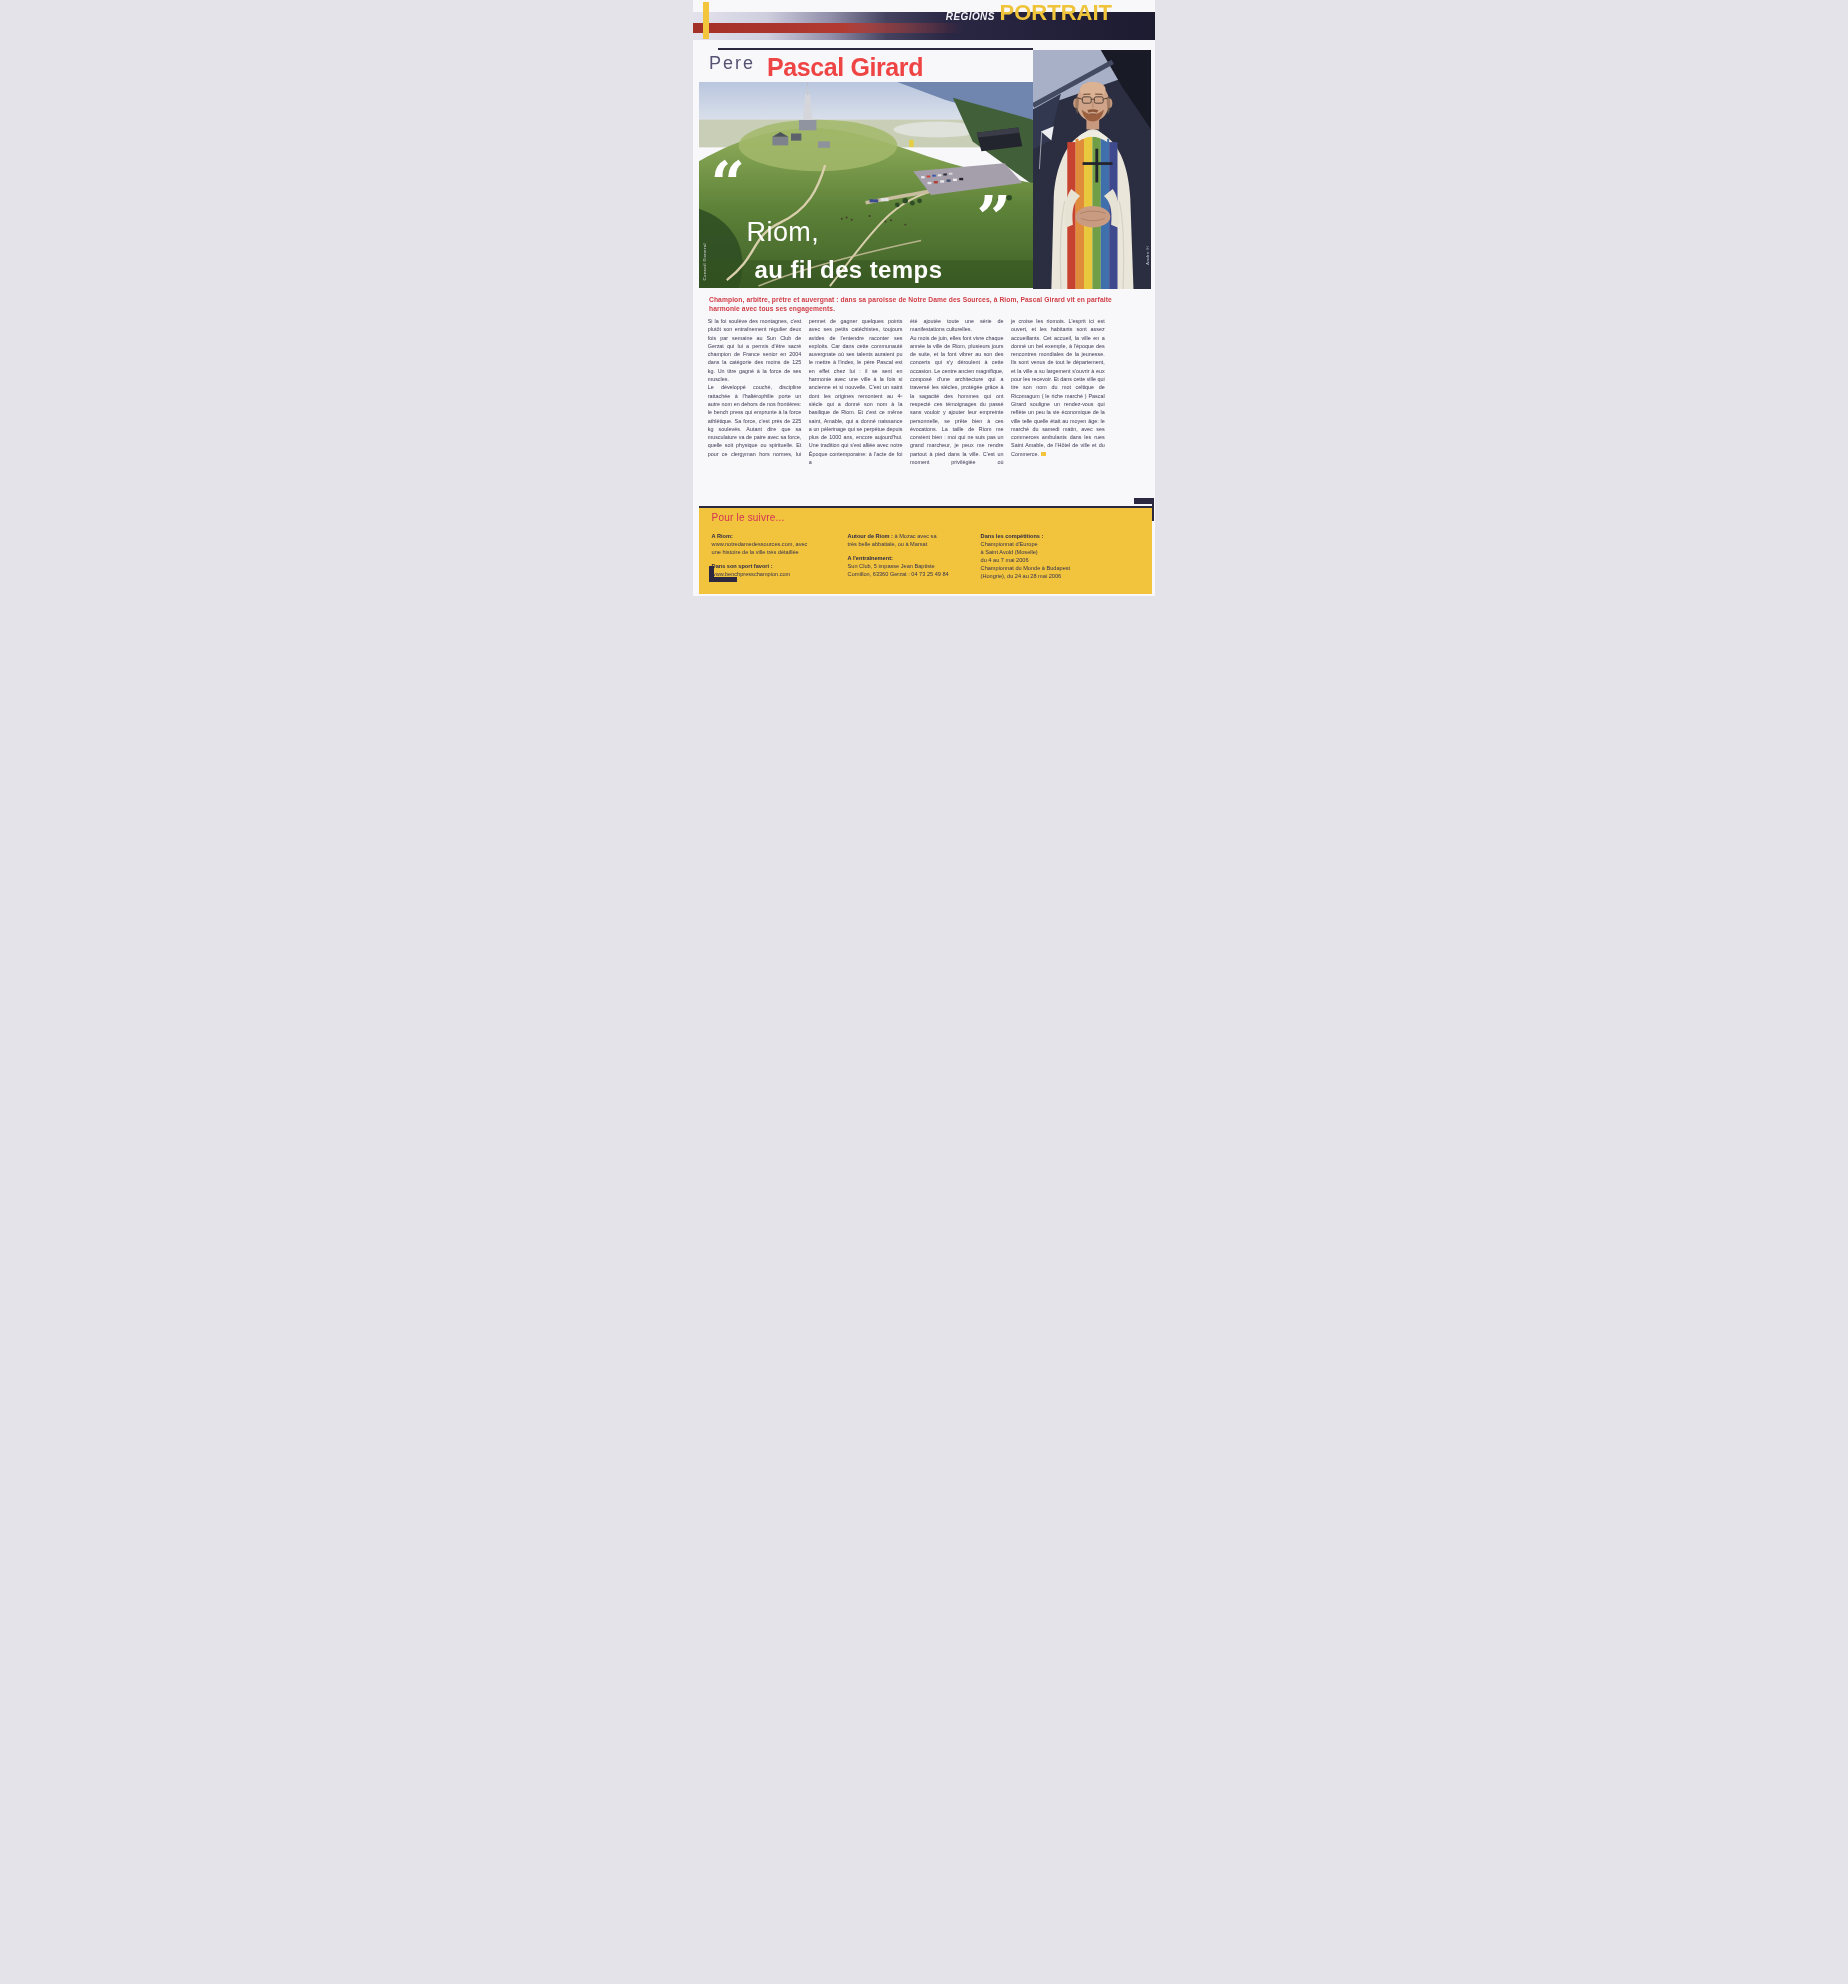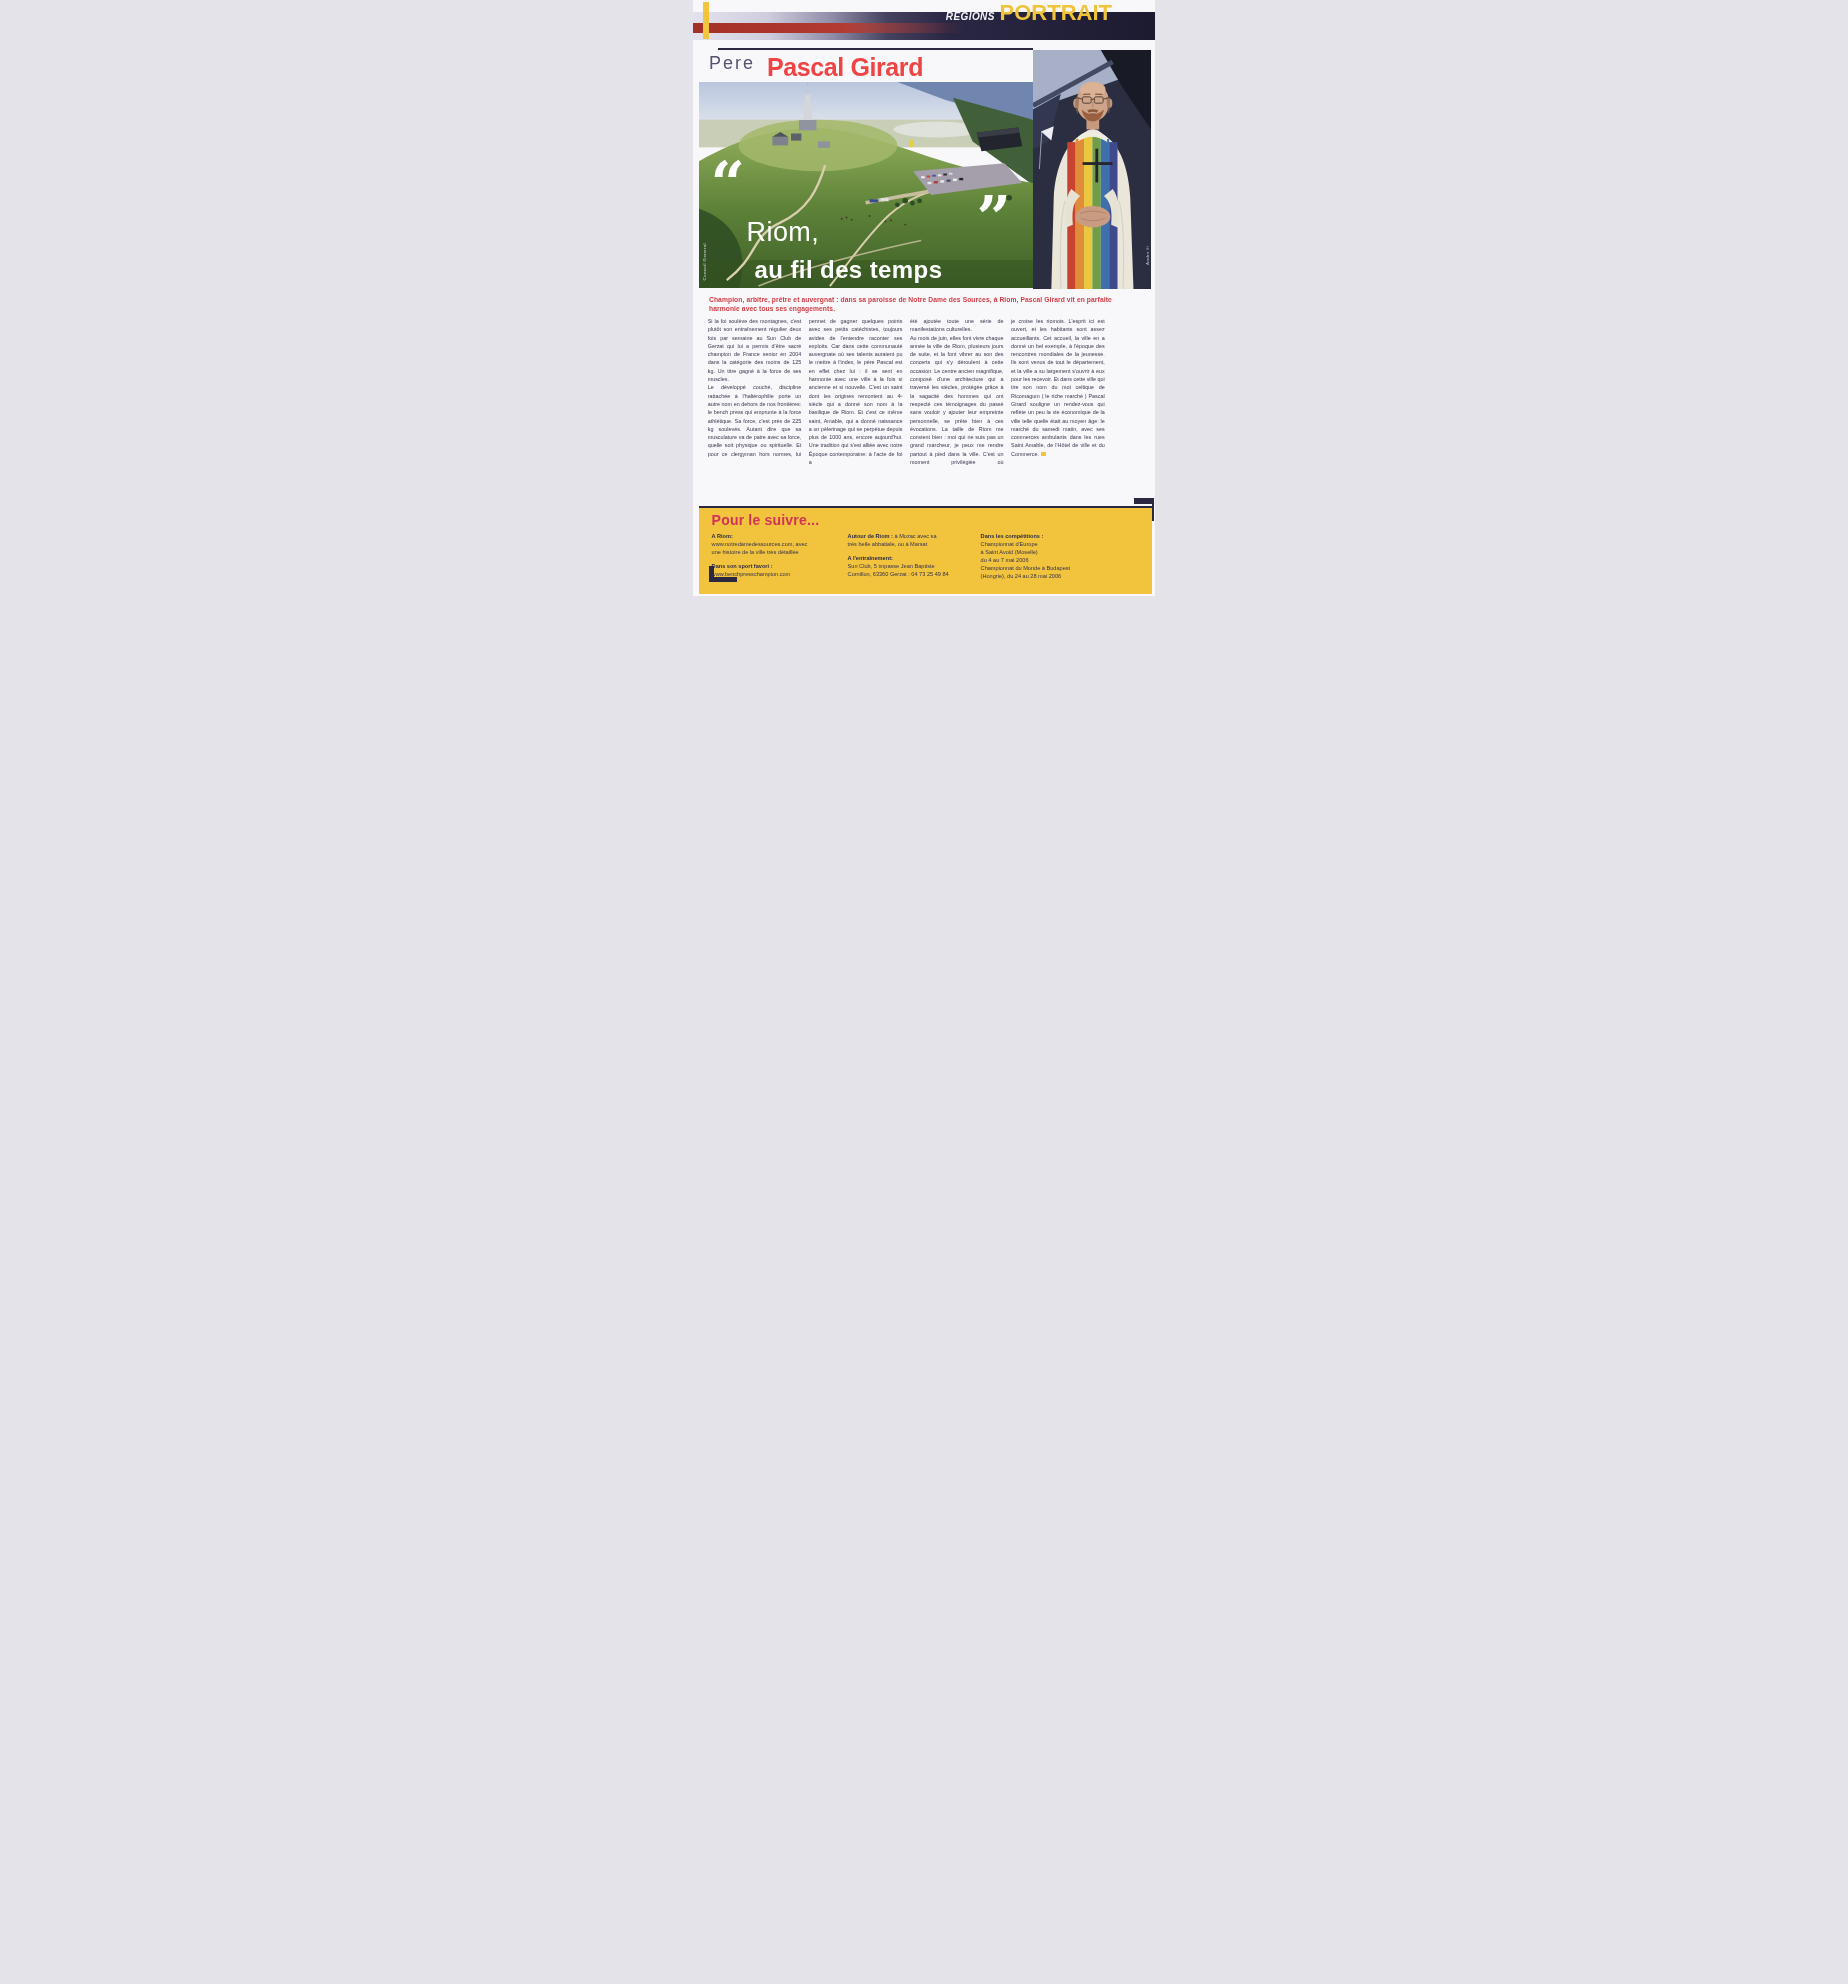--- a/index.html
+++ b/index.html
@@ -44,21 +44,21 @@
   .end-mark{display:inline-block;width:4.4px;height:4.4px;margin-left:2.4px;vertical-align:-0.4px;}
 
   
   .bracket-tr{position:absolute;left:441px;top:498px;width:20px;height:23px;box-sizing:border-box;
     border-top:6px solid #2b2840;border-right:2.8px solid #2b2840;}
   .bracket-bl{position:absolute;left:10.3px;top:58px;width:28px;height:16px;box-sizing:border-box;
     border-left:5.6px solid #2b2840;border-bottom:5.6px solid #2b2840;}
 
   
   .footer{position:absolute;left:5.6px;top:506px;width:453px;height:86px;border-top:2.8px solid #2b2840;box-sizing:content-box;}
-  .footer-heading{position:absolute;left:13px;top:4px;font-size:14px;font-weight:700;color:#d23358;letter-spacing:0.2px;}
+  .footer-heading{position:absolute;left:13px;top:4px;font-size:10px;font-weight:400;color:#d23358;letter-spacing:0.2px;}
   .fcol{position:absolute;top:24px;width:127px;font-size:5.6px;line-height:8px;color:#363450;}
   .fcol b{color:#2e2c45;}
   .fcol .h{font-weight:700;color:#2e2c45;}
   .fcol .gap{height:6.4px;}
   .fc1{left:13px;} .fc2{left:149px;} .fc3{left:282px;}
 </style>
 </head>
 <body>
 
 <div id="page">

